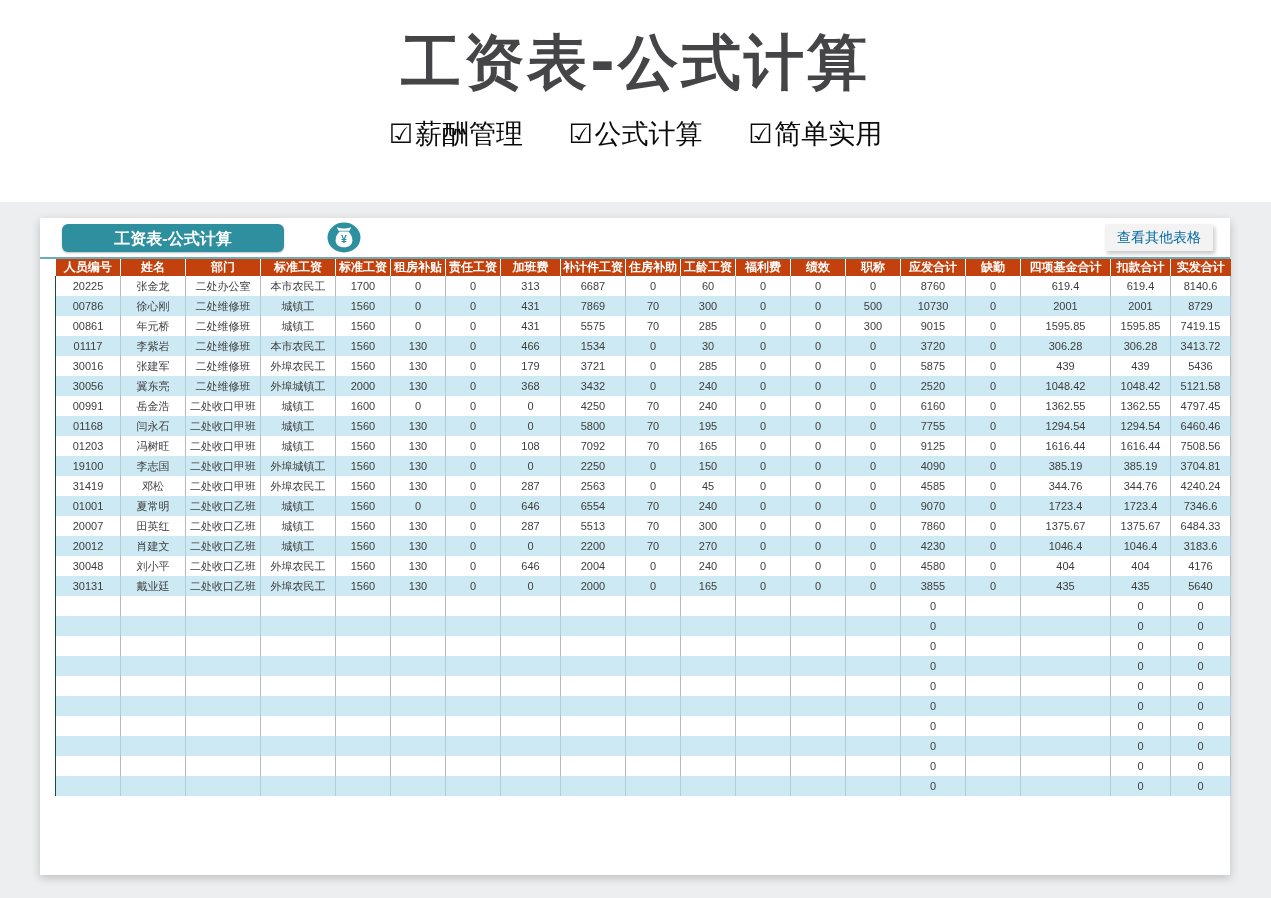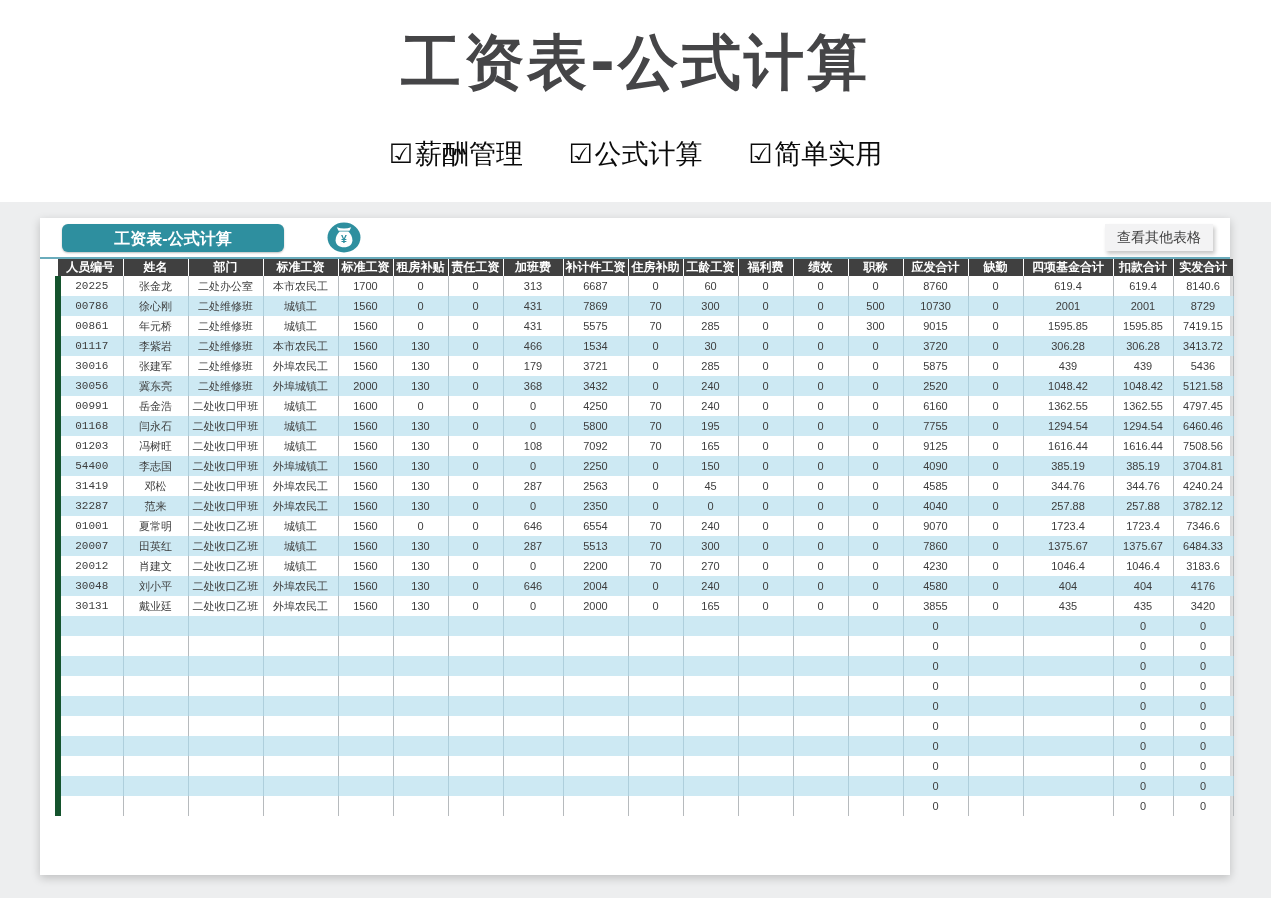--- a/index.html
+++ b/index.html
@@ -3,44 +3,44 @@
 <meta charset="utf-8">
 <style>
   html,body{margin:0;padding:0;}
   body{font-family:"Liberation Sans","DejaVu Sans",sans-serif;background:#ffffff;}
   .stage{position:relative;width:1271px;height:898px;overflow:hidden;background:#ffffff;}
   .lower-bg{position:absolute;left:0;top:202px;width:1271px;height:696px;background:#edeeef;}
   
   .hero{position:absolute;left:0;top:0;width:1271px;text-align:center;}
   .page-title{margin-top:26px;font-family:"DejaVu Sans","Liberation Sans",sans-serif;
     font-size:60px;line-height:72px;font-weight:900;color:#454547;letter-spacing:3px;}
-  .subtitle{margin-top:38px;font-size:27px;color:#0a0a0a;font-weight:500;}
+  .subtitle{margin-top:18px;font-size:27px;color:#0a0a0a;font-weight:500;}
   .subtitle .item{margin:0 19px;white-space:nowrap;}
   .subtitle .chk{margin-right:2px;}
   
   .card{position:absolute;left:40px;top:218px;width:1190px;height:657px;background:#ffffff;
     box-shadow:0 3px 9px rgba(0,0,0,0.20);}
   .toolbar{position:relative;height:39px;}
   .sheet-btn{position:absolute;left:22px;top:6px;width:222px;height:28px;background:#2e8f9f;
     border:none;border-radius:6px;color:#ffffff;font-weight:bold;font-size:16px;line-height:28px;
     text-align:center;cursor:pointer;font-family:inherit;box-shadow:0 1px 2px rgba(0,0,0,.25);}
   .money-icon{position:absolute;left:287px;top:4px;width:34px;height:31px;}
   .other-btn{position:absolute;right:17px;top:6px;height:27px;padding:0 12px;background:#f3f3f4;
-    border:none;color:#404040;font-size:14px;line-height:27px;cursor:pointer;font-family:inherit;
+    border:none;color:#0369a1;font-size:14px;line-height:27px;cursor:pointer;font-family:inherit;
     box-shadow:2px 3px 4px rgba(0,0,0,0.22);}
   .divider{height:2px;background:#6aacbc;}
   
   table{margin-left:15px;border-collapse:collapse;table-layout:fixed;width:1175px;}
-  thead th{background:#404040;color:#ffffff;font-size:12px;font-weight:bold;height:15px;
+  thead th{background:#c2410c;color:#ffffff;font-size:12px;font-weight:bold;height:15px;
     padding:0 1px;text-align:center;white-space:nowrap;overflow:hidden;
     border-right:1px solid rgba(255,255,255,0.45);cursor:default;}
   thead th:last-child{border-right:none;}
   tbody td{height:20px;font-size:11px;color:#3d3d3d;text-align:center;padding:0 2px;
     white-space:nowrap;overflow:hidden;border-right:1px solid #b6babd;cursor:cell;}
-  tbody td:first-child{border-left:6px solid #14532d;font-family:Liberation Mono, monospace;}
+  tbody td:first-child{border-left:1px solid #14532d;}
   tbody tr:nth-child(even) td{background:#cde9f3;border-right-color:#aecfdc;}
 </style>
 </head>
 <body>
 
 <div class="stage">
   <div class="lower-bg"></div>
 
   <div class="hero">
     <div class="page-title">工资表-公式计算</div>
@@ -293,21 +293,21 @@
             <td>0</td>
             <td>0</td>
             <td>0</td>
             <td>9125</td>
             <td>0</td>
             <td>1616.44</td>
             <td>1616.44</td>
             <td>7508.56</td>
           </tr>
           <tr>
-            <td>54400</td>
+            <td>19100</td>
             <td>李志国</td>
             <td>二处收口甲班</td>
             <td>外埠城镇工</td>
             <td>1560</td>
             <td>130</td>
             <td>0</td>
             <td>0</td>
             <td>2250</td>
             <td>0</td>
             <td>150</td>
@@ -335,41 +335,20 @@
             <td>0</td>
             <td>0</td>
             <td>0</td>
             <td>4585</td>
             <td>0</td>
             <td>344.76</td>
             <td>344.76</td>
             <td>4240.24</td>
           </tr>
           <tr>
-            <td>32287</td>
-            <td>范来</td>
-            <td>二处收口甲班</td>
-            <td>外埠农民工</td>
-            <td>1560</td>
-            <td>130</td>
-            <td>0</td>
-            <td>0</td>
-            <td>2350</td>
-            <td>0</td>
-            <td>0</td>
-            <td>0</td>
-            <td>0</td>
-            <td>0</td>
-            <td>4040</td>
-            <td>0</td>
-            <td>257.88</td>
-            <td>257.88</td>
-            <td>3782.12</td>
-          </tr>
-          <tr>
             <td>01001</td>
             <td>夏常明</td>
             <td>二处收口乙班</td>
             <td>城镇工</td>
             <td>1560</td>
             <td>0</td>
             <td>0</td>
             <td>646</td>
             <td>6554</td>
             <td>70</td>
@@ -458,21 +437,21 @@
             <td>2000</td>
             <td>0</td>
             <td>165</td>
             <td>0</td>
             <td>0</td>
             <td>0</td>
             <td>3855</td>
             <td>0</td>
             <td>435</td>
             <td>435</td>
-            <td>3420</td>
+            <td>5640</td>
           </tr>
           <tr>
             <td></td>
             <td></td>
             <td></td>
             <td></td>
             <td></td>
             <td></td>
             <td></td>
             <td></td>

